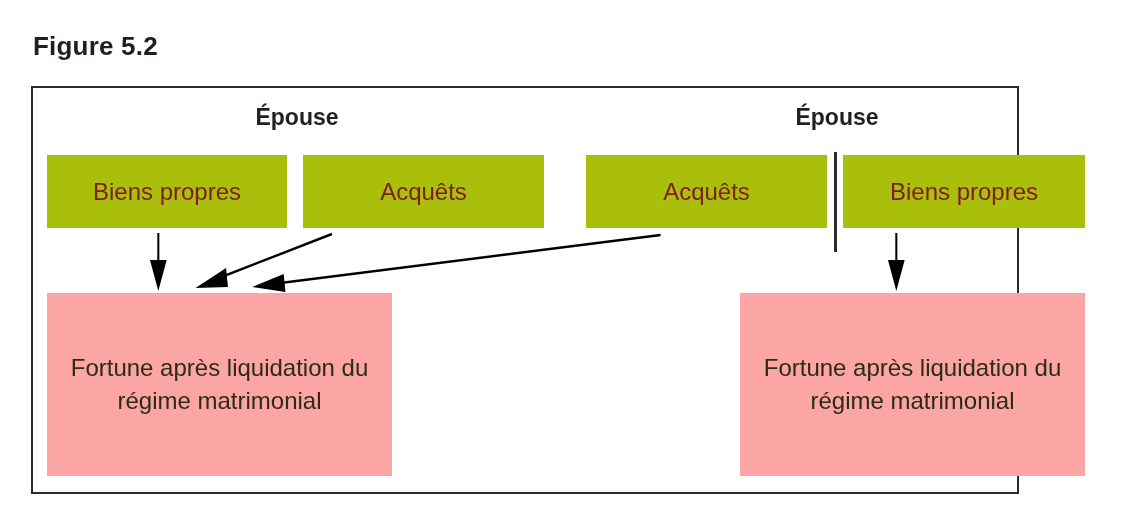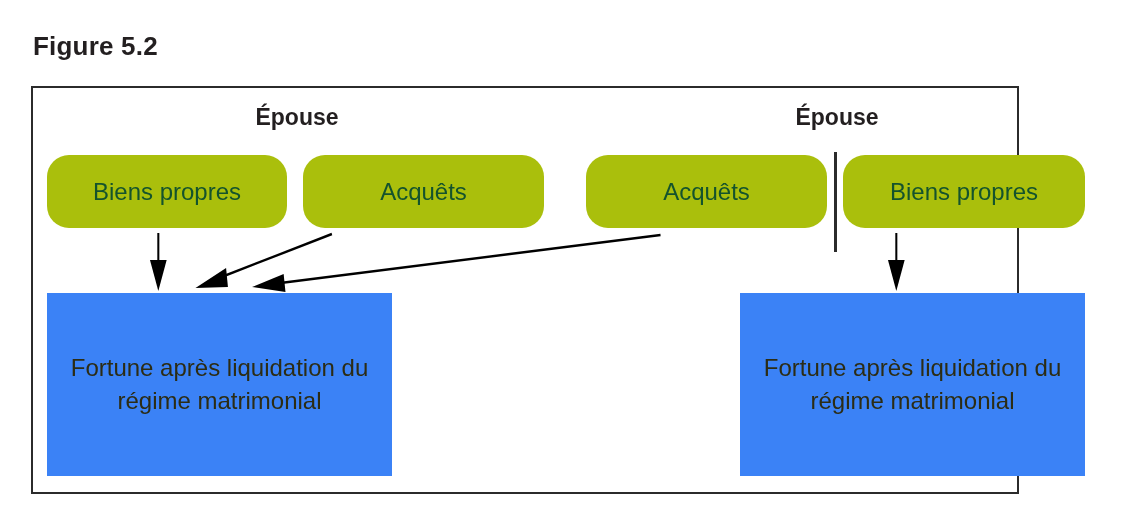--- a/index.html
+++ b/index.html
@@ -43,38 +43,37 @@
     color: #231f20;
     transform: translateX(-50%);
     white-space: nowrap;
   }
   #heading-epouse { left: 264px; top: 16px; }
   #heading-epoux  { left: 804px; top: 16px; }
 
   .asset-box {
     position: absolute;
     background: #aabf0c;
-    color: #14532d;
+    color: #7f1d1d;
     display: flex;
     align-items: center;
     justify-content: center;
     font-size: 24px;
     box-sizing: border-box;
-    border-radius: 22px;
   }
 
   
   #box-epouse-propres  { left: 14px;  top: 67px; width: 240px; height: 73px; }
   #box-epouse-acquets  { left: 270px; top: 67px; width: 241px; height: 73px; }
   #box-epoux-acquets   { left: 553px; top: 67px; width: 241px; height: 73px; }
   #box-epoux-propres   { left: 810px; top: 67px; width: 242px; height: 73px; }
 
   .result-box {
     position: absolute;
-    background: #3b82f6;
+    background: #fca5a5;
     color: #2c2c14;
     display: flex;
     align-items: center;
     justify-content: center;
     text-align: center;
     font-size: 24px;
     line-height: 1.34;
     box-sizing: border-box;
     padding: 0 0;
   }

